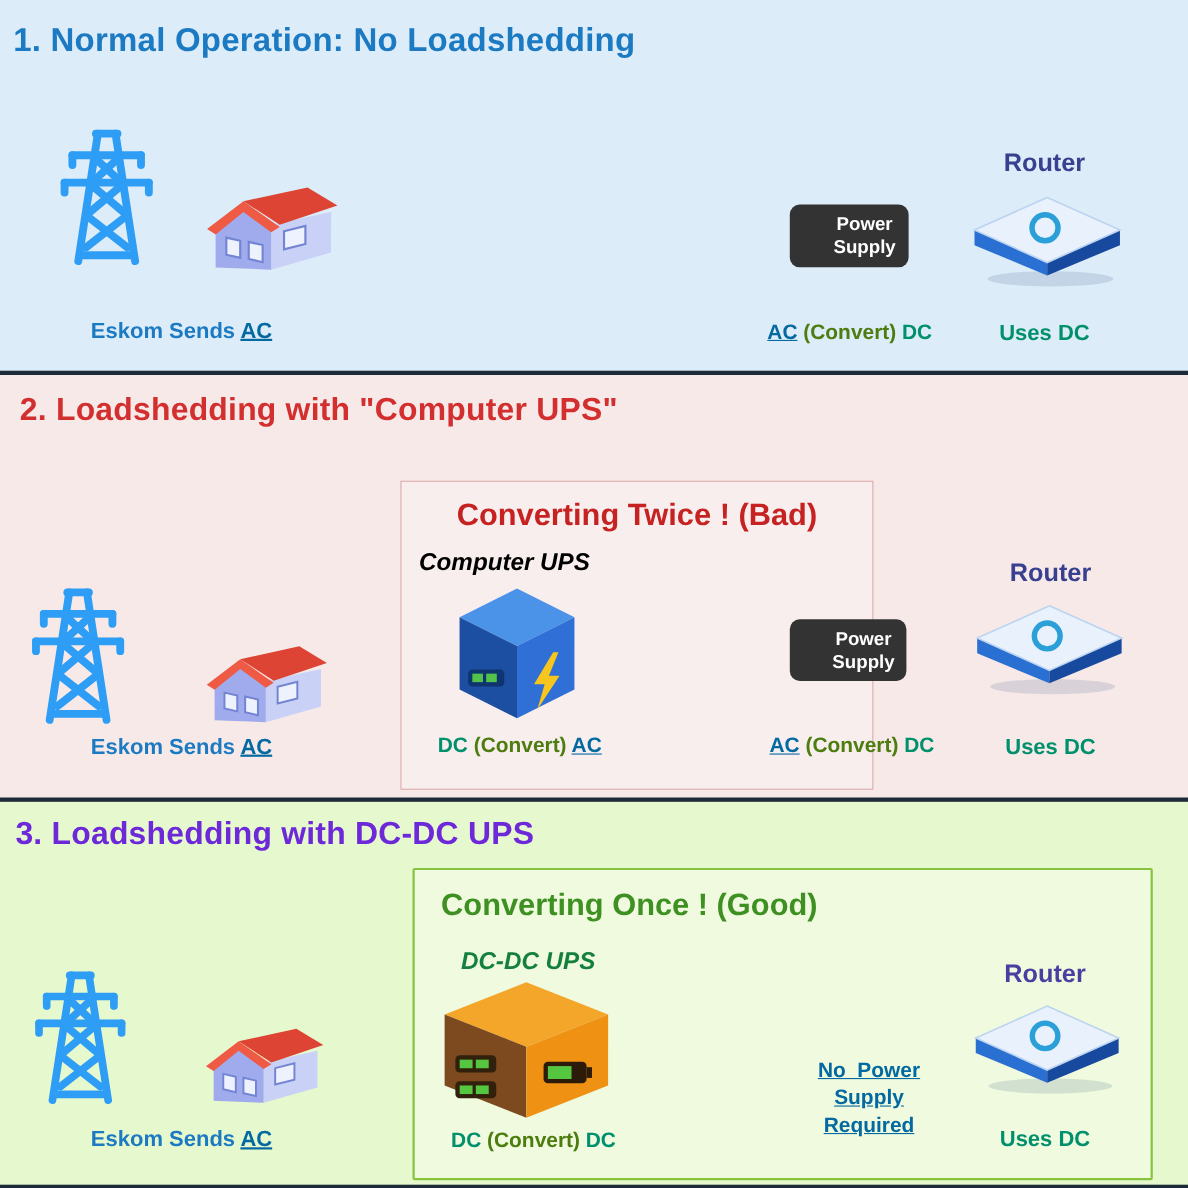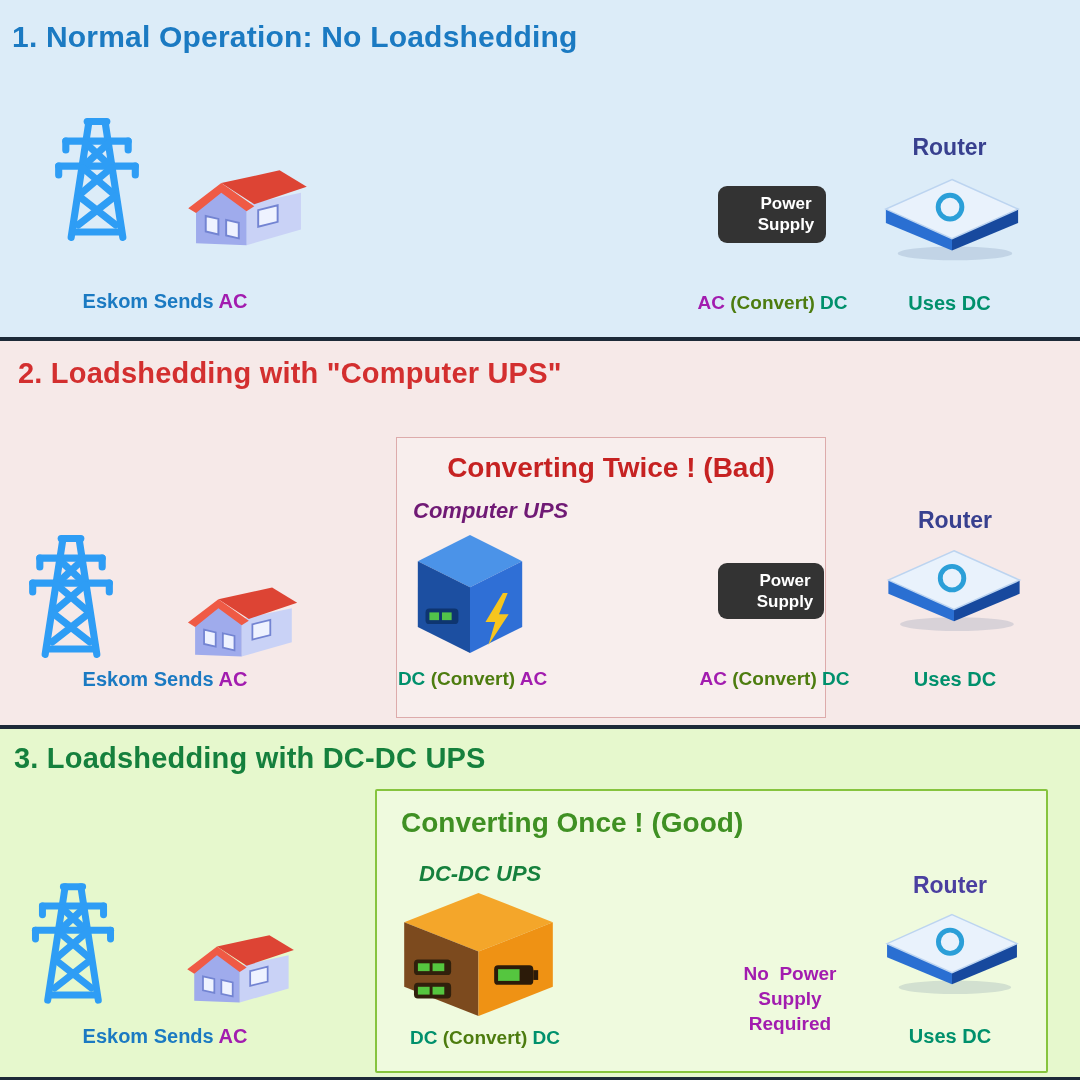--- a/index.html
+++ b/index.html
@@ -5,30 +5,30 @@
   * { margin:0; padding:0; box-sizing:border-box; }
   body { font-family:"Liberation Sans", sans-serif; background:#fff; }
   .canvas { position:relative; width:1080px; height:1080px; overflow:hidden; background:#fff; }
   .sec { position:absolute; left:0; width:1080px; }
   .sec1 { top:0; height:341px; background:#dcecf8; border-bottom:4px solid #1d2a38; }
   .sec2 { top:341px; height:388px; background:#f6e9e8; border-bottom:4px solid #1d2a38; }
   .sec3 { top:729px; height:351px; background:#e6f8cd; border-bottom:3px solid #1d2a38; }
   .abs { position:absolute; }
   .sec-title { font-size:30px; font-weight:800; letter-spacing:.2px; }
   .t-blue   { color:#1b7ac2; }
-  .t-red    { color:#a21caf; }
+  .t-red    { color:#0369a1;text-decoration:underline; }
   .t-redtitle { color:#d32f2f; }
   .t-badred { color:#c62222; }
   .t-teal   { color:#00906c; }
   .t-dark   { color:#4d7c0f; }
   .t-indigo { color:#38408f; }
-  .t-olive  { color:#15803d; }
+  .t-olive  { color:#6d28d9; }
   .t-green  { color:#3f9023; }
   .t-orange { color:#15803d; }
-  .t-upsblue{ color:#701a75;text-align:center; }
+  .t-upsblue{ color:#000000;text-align:center; }
   .lbl { font-weight:700; font-size:20px; text-align:center; white-space:nowrap; }
   .ps-box { background:#333333; color:#fff; border-radius:9px; text-align:center;
             font-weight:700; font-size:17px; line-height:21px; padding-top:7px;padding-left:28px; }
   .callout2 { border:1px solid #ddabab; background:rgba(255,255,255,0.22); }
   .callout3 { border:2px solid #86c43e; background:rgba(255,255,255,0.35); border-radius:2px; }
   .box-title { font-size:28px; font-weight:800; }
   .ups-name { font-size:22px; font-weight:700; font-style:italic; white-space:nowrap; }
   .pre { white-space:pre;margin-top:44px; }
   svg { display:block; width:100%; height:100%; }
 </style>
@@ -99,21 +99,21 @@
         <circle cx="73" cy="42" r="12" fill="none" stroke="#2b9fd8" stroke-width="5"></circle>
       </svg>
     </div>
 
     <div class="abs lbl t-teal" style="left:897px; top:292px; width:105px;">Uses DC</div>
   </section>
 
   <section class="sec sec2">
     <h1 class="abs sec-title t-redtitle" style="left:18px; top:16px; font-size:29px;">2. Loadshedding with "Computer UPS"</h1>
 
-    <div class="abs callout2" style="left:396px; top:96px; width:430px; height:281px;">
+    <div class="abs callout2" style="left:364px; top:96px; width:430px; height:281px;">
       <div class="box-title t-badred" style="margin-top:14px; text-align:center;">Converting Twice ! (Bad)</div>
       <div class="abs ups-name t-upsblue" style="left:16px; top:60px;">Computer UPS</div>
     </div>
 
     <div class="abs" style="left:412px; top:190px; width:116px; height:128px;">
       <svg viewBox="0 0 120 132">
         <polygon points="60,4 114,31 60,58 6,31" fill="#4b93e8"></polygon>
         <polygon points="6,31 60,58 60,126 6,99" fill="#1c4fa1"></polygon>
         <polygon points="114,31 60,58 60,126 114,99" fill="#2f6fd6"></polygon>
         <polygon points="94,64 76,94 86,94 79,118 100,86 90,86 99,64" fill="#f6c51e"></polygon>

